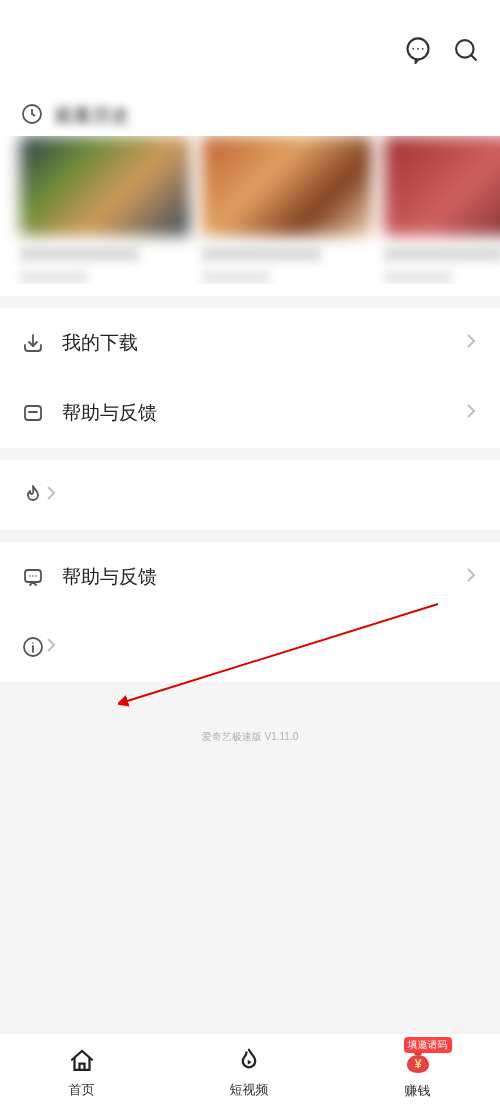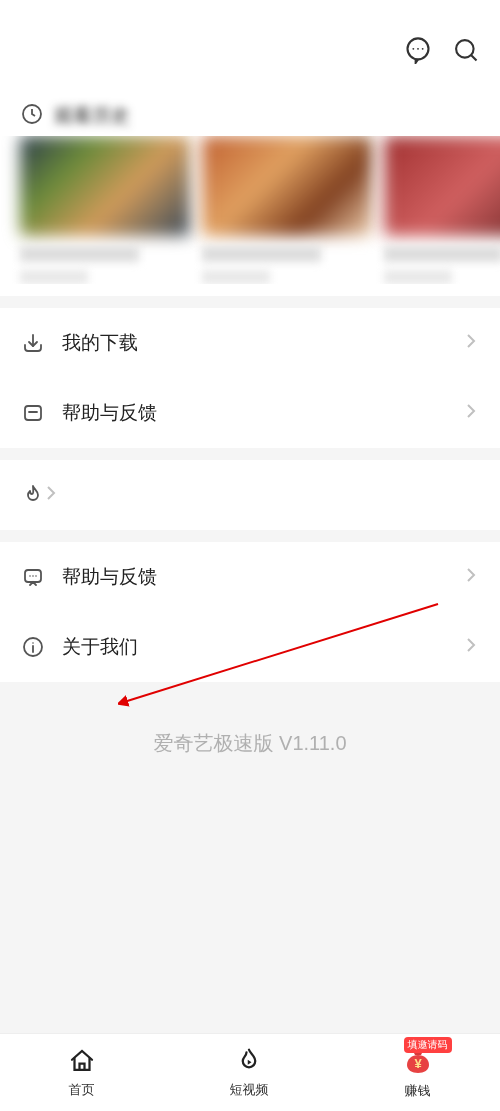--- a/index.html
+++ b/index.html
@@ -96,21 +96,21 @@
     font-size: 19px;
     color: #222;
   }
   .row .chev {
     flex: none;
     color: #c0c0c0;
   }
   .version {
     text-align: center;
     color: #b0b0b0;
-    font-size: 20px;
+    font-size: 10px;
     margin-top: 48px;
   }
   .arrow-svg {
     position: absolute;
     left: 118px;
     top: 600px;
     pointer-events: none;
   }
   .bottom-nav {
     position: absolute;
@@ -259,21 +259,20 @@
     </span>
   </div>
   <div class="row">
     <span class="icon-slot">
       <svg width="24" height="24" viewBox="0 0 24 24" fill="none" stroke="#555" stroke-width="1.8" stroke-linecap="round">
         <circle cx="12" cy="12" r="9"></circle>
           <circle cx="12" cy="8" r="0.8" fill="#555" stroke="none"></circle>
           <path d="M12 11v6"></path>
       </svg>
     </span>
-    <span class="label">关于我们</span>
     <span class="chev">
       <svg width="10" height="16" viewBox="0 0 10 16" fill="none" stroke="#c0c0c0" stroke-width="2">
           <path d="M2 2l6 6-6 6"></path>
         </svg>
     </span>
   </div>
 </div>
 
 <div class="version">爱奇艺极速版 V1.11.0</div>
 

